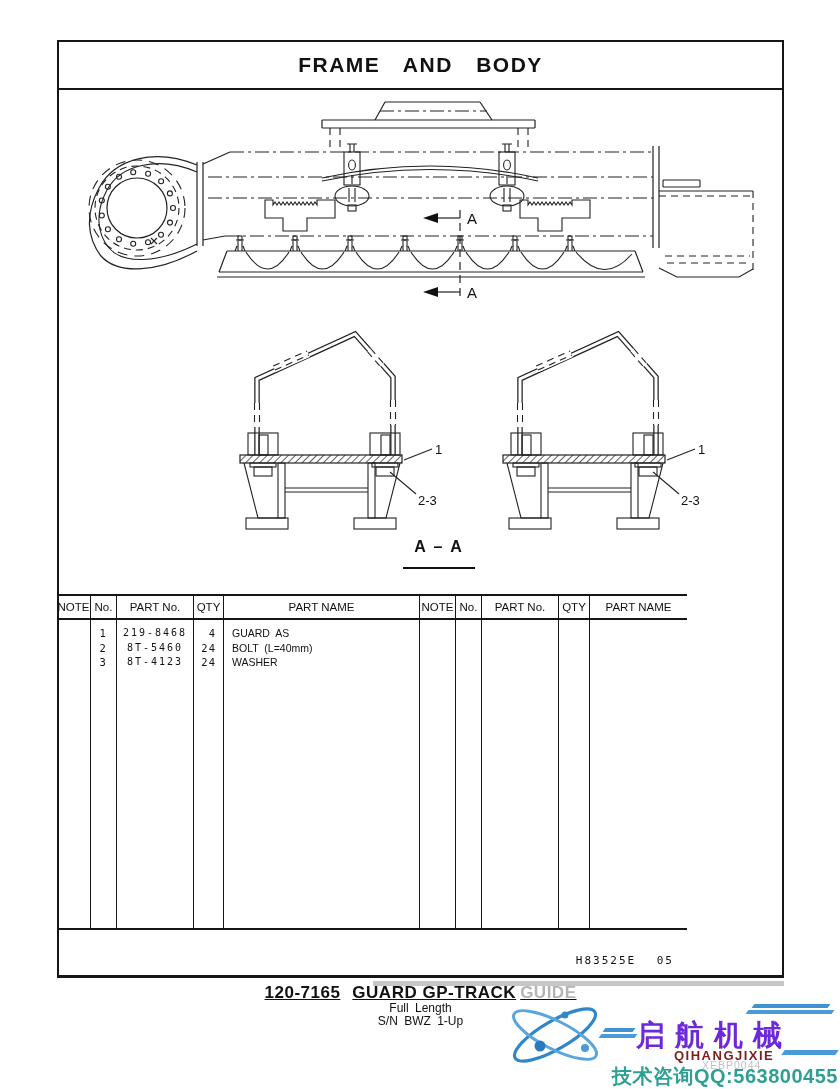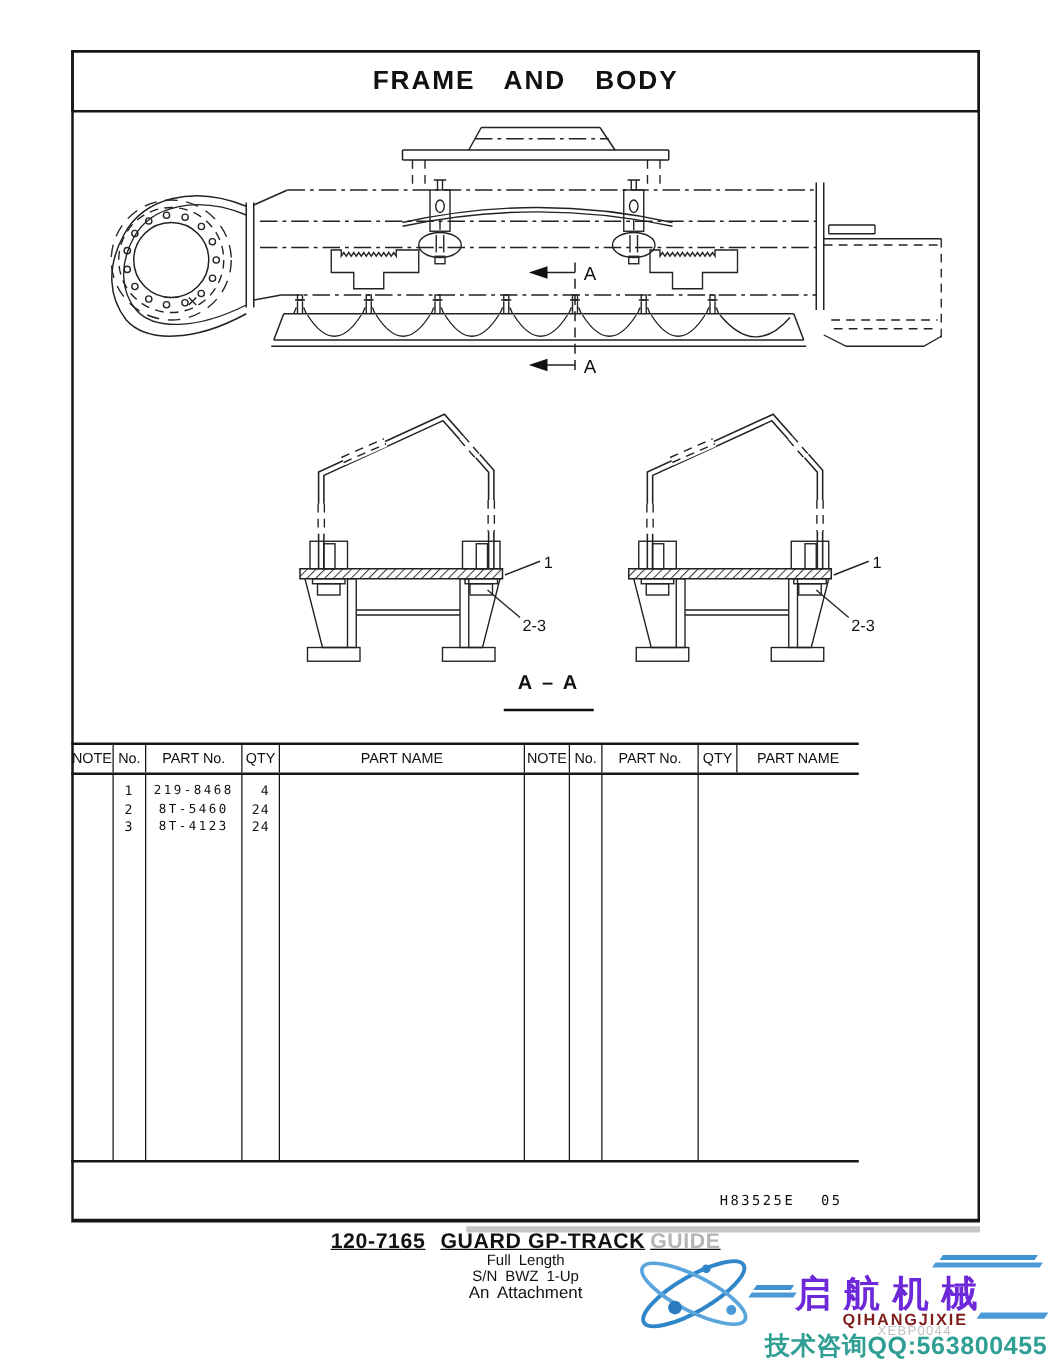--- a/index.html
+++ b/index.html
@@ -252,41 +252,45 @@
     <div class="col">
       <span class="cellline pnum">219-8468</span>
       <span class="cellline pnum">8T-5460</span>
       <span class="cellline pnum">8T-4123</span>
     </div>
     <div class="col">
       <span class="cellline qty">4</span>
       <span class="cellline qty">24</span>
       <span class="cellline qty">24</span>
     </div>
+    <div class="col">
+      <span class="cellline pname">GUARD AS</span>
+      <span class="cellline pname">BOLT (L=40mm)</span>
+      <span class="cellline pname">WASHER</span>
+    </div>
     <div class="col"></div>
     <div class="col"></div>
     <div class="col"></div>
     <div class="col"></div>
     <div class="col"></div>
   </div>
   <div class="tfoot">
     <span>H83525E</span>
     <span>05</span>
   </div>
 </div>
 
 <div class="abs" id="shadowStrip"></div>
 
 <div class="abs" id="caption">
   <div id="captionL1">
     <span class="sp">120-7165</span><span>GUARD GP-TRACK</span><span class="guide">GUIDE</span>
   </div>
   <div class="capline">Full Length</div>
   <div class="capline">S/N BWZ 1-Up</div>
-  <div class="capline capline3">An Attachment</div>
 </div>
 
 <div class="abs" id="pageNum">302</div>
 
 <svg class="abs" style="left:503px;top:1002px;" width="102" height="66" viewBox="0 0 102 66">
   <ellipse cx="52" cy="33" rx="46" ry="14" fill="none" stroke="#2f86c8" stroke-width="3.2" transform="rotate(-30 52 33)"></ellipse>
   <ellipse cx="52" cy="33" rx="46" ry="14" fill="none" stroke="#5aa6dc" stroke-width="3" transform="rotate(27 52 33)"></ellipse>
   <circle cx="37" cy="44" r="5.5" fill="#2a7abf"></circle>
   <circle cx="62" cy="13" r="3.5" fill="#2f86c8"></circle>
   <circle cx="82" cy="46" r="4" fill="#4a9ad8"></circle>

